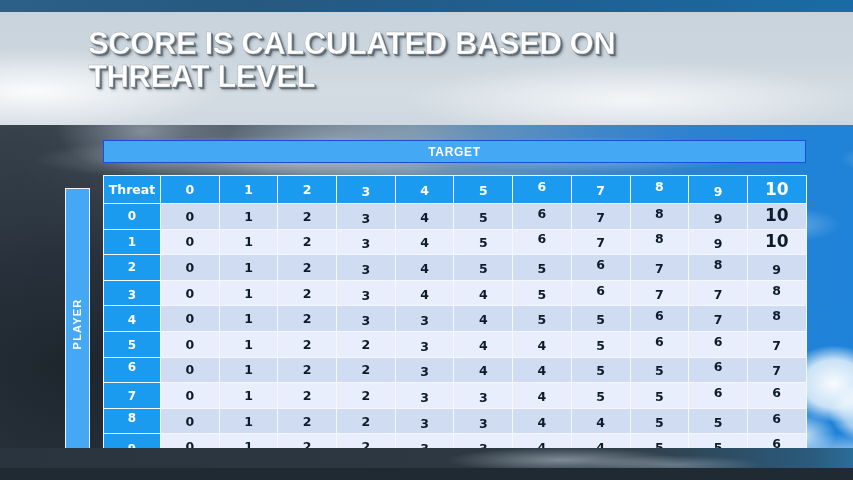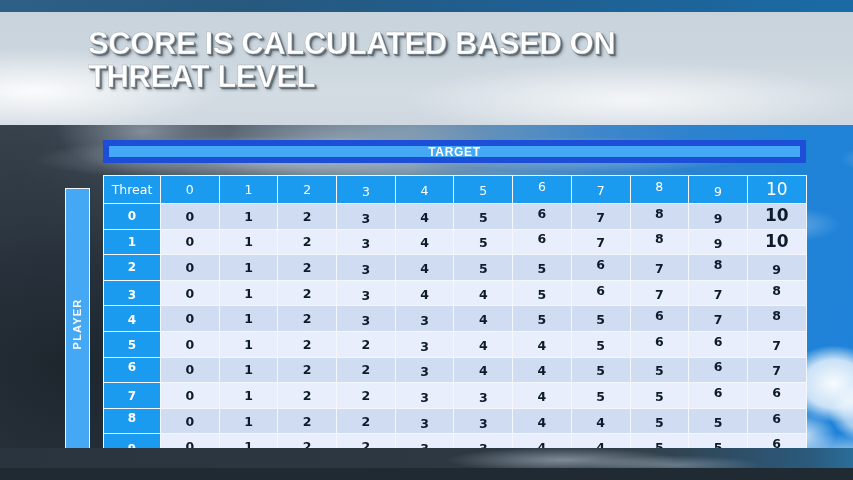--- a/index.html
+++ b/index.html
@@ -115,21 +115,21 @@
       3px 3px 3px rgba(60,70,80,0.45);
     -webkit-text-stroke: 0.5px rgba(120,130,140,0.5);
   }
 
   
   #target-bar {
     position: absolute;
     left: 103px; top: 140px;
     width: 703px; height: 23px;
     background: #45a8f5;
-    border: 6px solid #1d4ed8;
+    border: 1px solid #1d4ed8;
     box-sizing: border-box;
     color: #ffffff;
     font-size: 12px;
     font-weight: bold;
     letter-spacing: 0.7px;
     display: flex;
     align-items: center;
     justify-content: center;
   }
 
@@ -169,21 +169,21 @@
     text-align: center;
     vertical-align: middle;
   }
 
   
   #matrix thead th {
     height: 27px;
     background: #1a9bf0;
     color: #ffffff;
     font-size: 12.5px;
-    font-weight: normal;
+    font-weight: bold;
   }
   #matrix thead th.corner {
     background: #1a9bf0;
     font-size: 12.5px;
   }
 
   
   #matrix td.rowhead {
     background: #1a9bf0;
     color: #ffffff;

